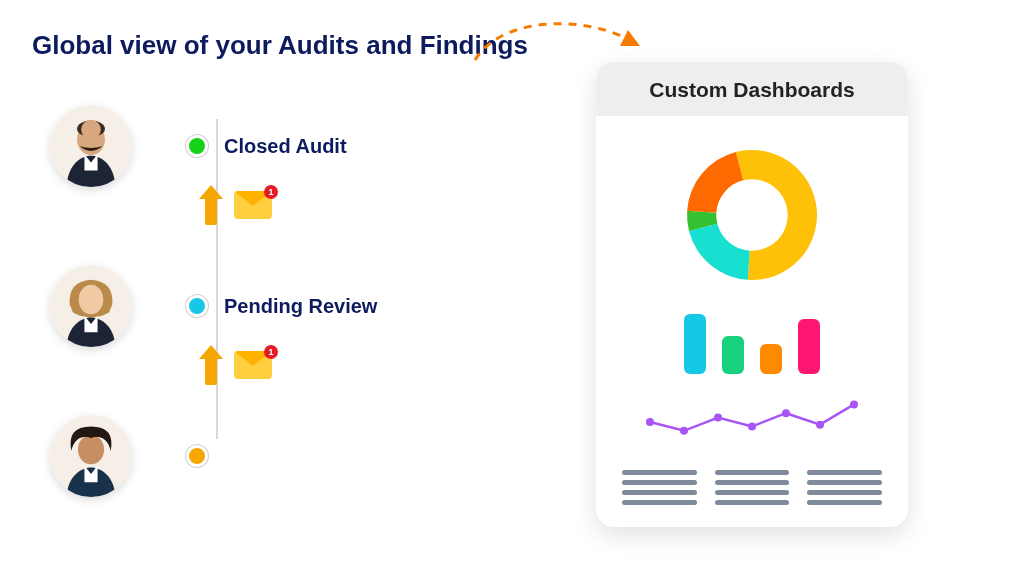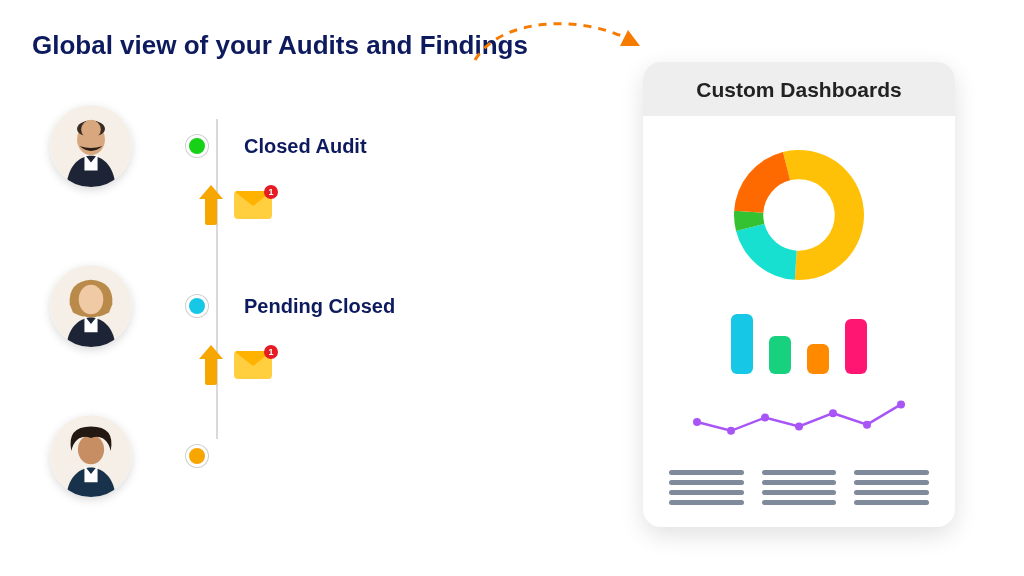--- a/index.html
+++ b/index.html
@@ -73,21 +73,21 @@
   .dot {
     width: 22px;
     height: 22px;
     border-radius: 50%;
     border: 3px solid #fff;
     box-shadow: 0 0 0 1px #cfcfcf;
     position: absolute;
     left: 0; top: 3px;
   }
   .tl-label {
-    margin-left: 30px;
+    margin-left: 10px;
     font-size: 20px;
     font-weight: 700;
     color: #0d1b5e;
   }
   .up-arrow {
     width: 18px;
     height: 40px;
     position: relative;
   }
   .up-arrow:before {
@@ -154,21 +154,20 @@
   }
   
   .card {
     position:absolute;
     left:596px; top:62px;
     width:312px;
     border-radius:18px;
     background:#fff;
     box-shadow:0 8px 24px rgba(0,0,0,0.12);
     overflow:hidden;
-    margin-left:47px;
   }
   .card-header {
     background:#eeeeee;
     padding:16px 0 14px 0;
     text-align:center;
     font-size:21px;
     font-weight:700;
     color:#222;
   }
   .card-body {
@@ -257,21 +256,21 @@
         <circle cx="50" cy="50" r="50" fill="#f5efe8"></circle>
         <path d="M24 48 Q22 20 50 18 Q78 20 76 48 L72 58 Q50 70 28 58 Z" fill="#b98a4a"></path>
         <ellipse cx="50" cy="42" rx="15" ry="18" fill="#f0c9a5"></ellipse>
         <path d="M20 100 C22 72 40 64 50 64 C60 64 78 72 80 100 Z" fill="#1d2436"></path>
         <path d="M42 62 L50 72 L58 62 L58 82 L42 82 Z" fill="#ffffff"></path>
       </svg>
     </div>
     <div class="dot-wrap">
         <div class="dot" style="background:#17c8e6"></div>
       </div>
-    <div class="tl-label">Pending Closed</div>
+    <div class="tl-label">Pending Review</div>
   </div>
 
   <div class="tl-mid m1">
     <div class="up-arrow"></div>
     <div class="mail">
       <div class="mail-badge">1</div>
     </div>
   </div>
 
   <div class="tl-row r2">

